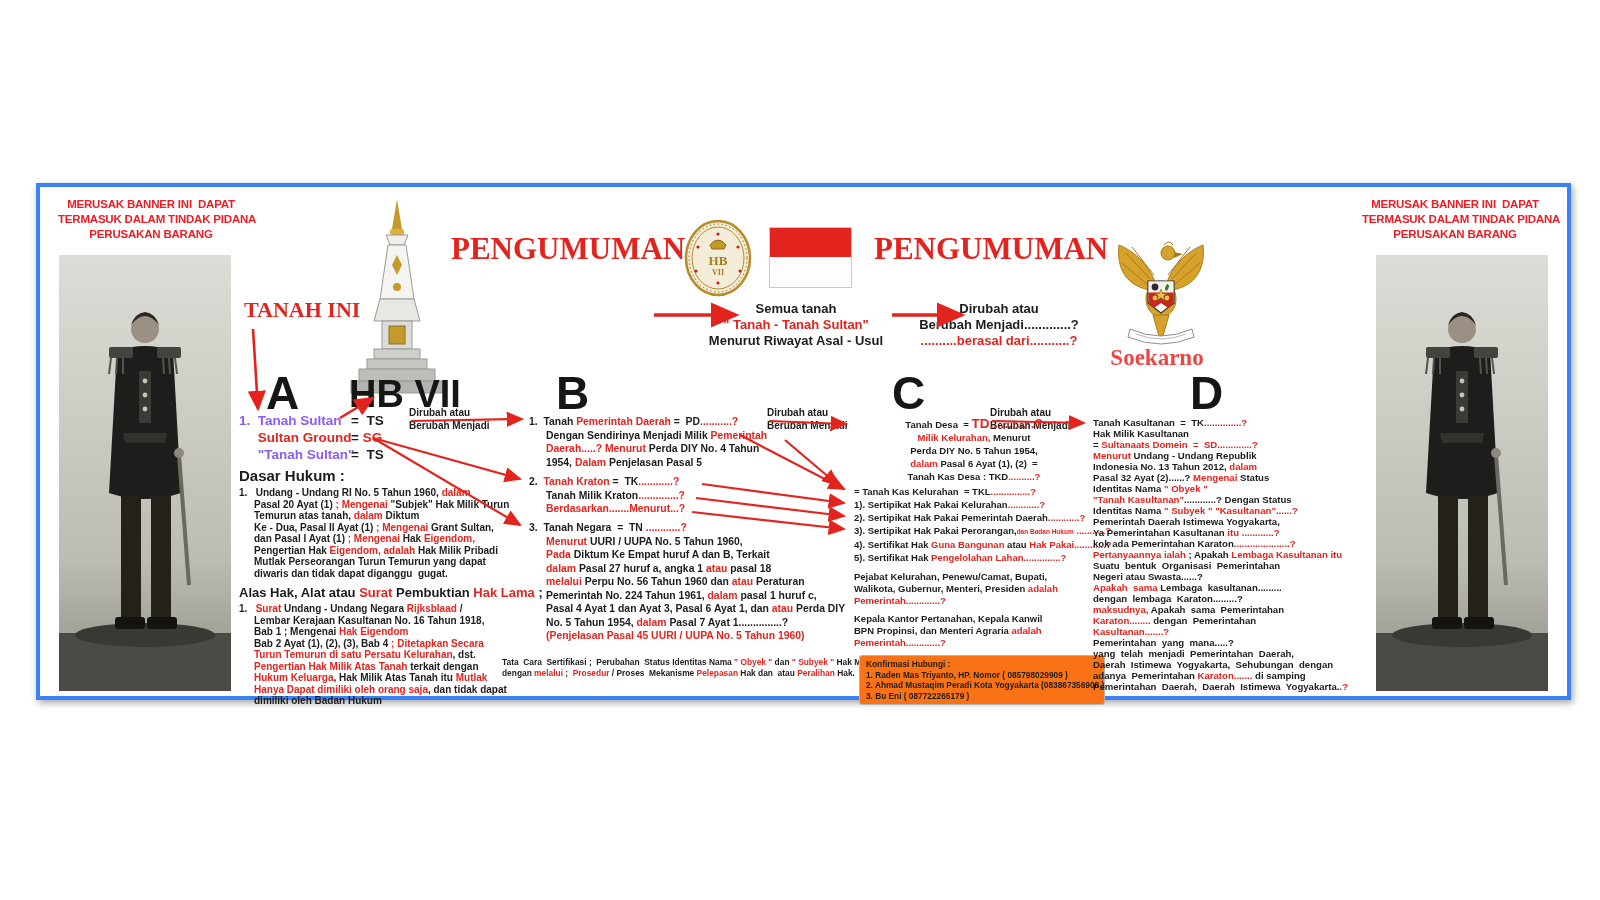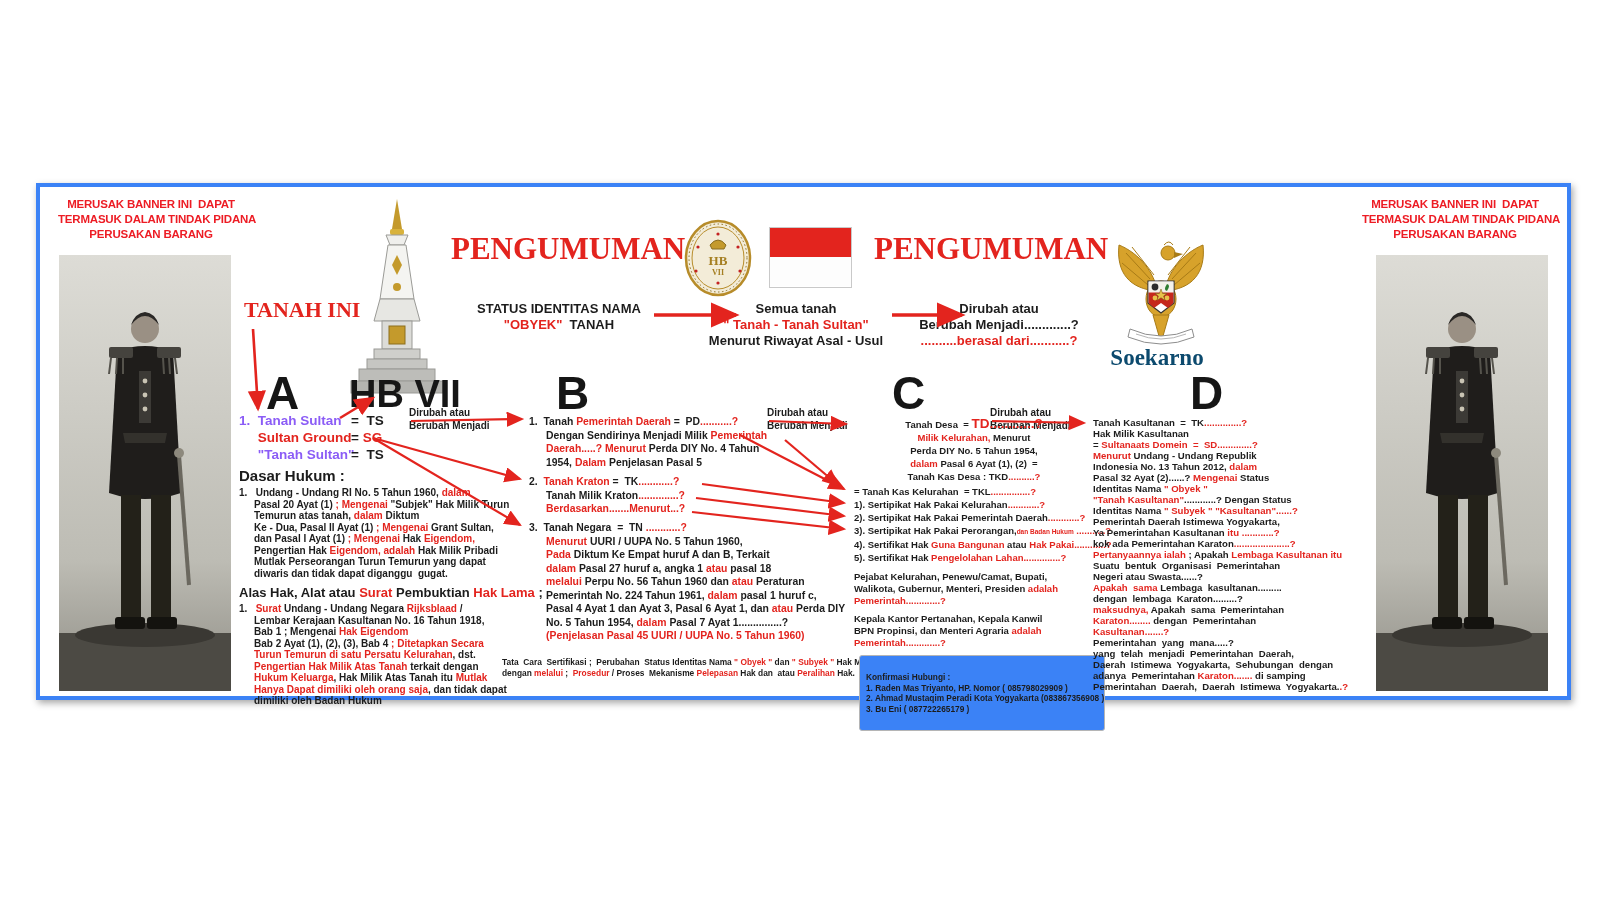--- a/index.html
+++ b/index.html
@@ -15,38 +15,38 @@
   .c-R{color:#e3241e;font-size:13.5px;}
   .c-s{color:#e3241e;font-size:6.5px;}
   .c-w{color:#ed1c24;}
   .c-kL{color:#8b5cf6;display:inline-block;width:112px;}
   .c-rL{color:#e3241e;display:inline-block;width:112px;}
   .warn{width:186px;text-align:center;font-weight:bold;font-size:11.5px;line-height:15px;
     letter-spacing:-0.2px;}
   .pengumuman{font-family:"Liberation Serif",serif;font-weight:bold;font-size:31px;
     color:#e3241e;letter-spacing:0px;}
   .tanah-ini{font-family:"Liberation Serif",serif;font-weight:bold;font-size:22px;color:#e3241e;}
-  .soekarno{font-family:"Liberation Serif",serif;font-weight:bold;font-size:23px;color:#0c4a6e;
+  .soekarno{font-family:"Liberation Serif",serif;font-weight:bold;font-size:23px;color:#ef4444;
     width:130px;text-align:center;}
   .letter{font-weight:bold;font-size:46px;color:#161616;line-height:46px;}
   .hbvii{font-family:Liberation Sans, sans-serif;font-weight:bold;font-size:38px;color:#161616;}
   .statcol{font-weight:bold;font-size:13px;line-height:16px;text-align:center;}
   .dlabel{font-weight:bold;font-size:10px;line-height:12.5px;color:#1c1c1c;width:116px;}
   .eq{font-weight:bold;font-size:13.5px;line-height:17px;}
   .h1a{font-weight:bold;font-size:15px;color:#1c1c1c;}
   .h2a{font-weight:bold;font-size:13px;}
   .para{font-weight:bold;font-size:10px;line-height:11.5px;padding-left:15px;}
   .para .ln:first-child{text-indent:-15px;}
   .bitem{font-weight:bold;font-size:10.4px;line-height:13.5px;padding-left:17px;margin-bottom:4px;}
   .bitem .ln:first-child{text-indent:-17px;}
   .bfoot{font-weight:bold;font-size:8.4px;line-height:11px;}
   .ctext{font-weight:bold;font-size:9.5px;line-height:13px;}
   .cpara{font-weight:bold;font-size:9.5px;line-height:12px;}
-  .cbox{border:1px solid #b5b5b5;border-radius:3px;padding:16px 6px;font-weight:bold;
-    font-size:8.3px;line-height:10.5px;color:#222;background:#3b82f6;}
+  .cbox{border:1px solid #b5b5b5;border-radius:3px;padding:3px 6px;font-weight:bold;
+    font-size:8.3px;line-height:10.5px;color:#222;background:#f97316;}
   .dtext{font-weight:bold;font-size:9.6px;line-height:11px;}
   .flag{width:81px;height:59px;border:1px solid #c9c9c9;}
   .flag .top{height:29px;background:#e3241e;}
   .flag .bot{height:29px;background:#fdfdfd;}
   svg{display:block;}
   .overlay{pointer-events:none;}
 </style>
 </head>
 <body>
 
@@ -187,24 +187,20 @@
         <circle cx="55" cy="67" r="2.4" fill="#e7c34a"></circle>
         <polygon points="49,58 50.6,62.4 55,62.4 51.6,65 53,69.4 49,66.8 45,69.4 46.4,65 43,62.4 47.4,62.4" fill="#e7c34a" stroke="#6b5510" stroke-width="0.5"></polygon>
         <path d="M18 98 Q49 112 80 98 L82 106 Q49 120 16 106 Z" fill="#fff" stroke="#8d8d8d"></path>
         <path d="M24 103 Q49 113 74 103" fill="none" stroke="#b5b5b5" stroke-width="1"></path>
       </svg>
     </div>
     <div class="abs soekarno" style="left:1052px;top:158px;">Soekarno</div>
 
     <div class="abs tanah-ini" style="left:204px;top:110px;">TANAH INI</div>
 
-    <div class="abs statcol" style="left:426px;top:114px;width:186px;">
-        <div class="ln"><span class="c-k">STATUS IDENTITAS NAMA</span></div>
-        <div class="ln"><span class="c-r">"OBYEK"</span><span class="c-k">  TANAH</span></div>
-      </div>
     <div class="abs statcol" style="left:664px;top:114px;width:184px;">
         <div class="ln"><span class="c-k">Semua tanah</span></div>
         <div class="ln"><span class="c-r">" Tanah - Tanah Sultan"</span></div>
         <div class="ln"><span class="c-k">Menurut Riwayat Asal - Usul</span></div>
       </div>
     <div class="abs statcol" style="left:864px;top:114px;width:190px;">
         <div class="ln"><span class="c-k">Dirubah atau</span></div>
         <div class="ln"><span class="c-k">Berubah Menjadi.............?</span></div>
         <div class="ln"><span class="c-r">..........berasal dari...........?</span></div>
       </div>

